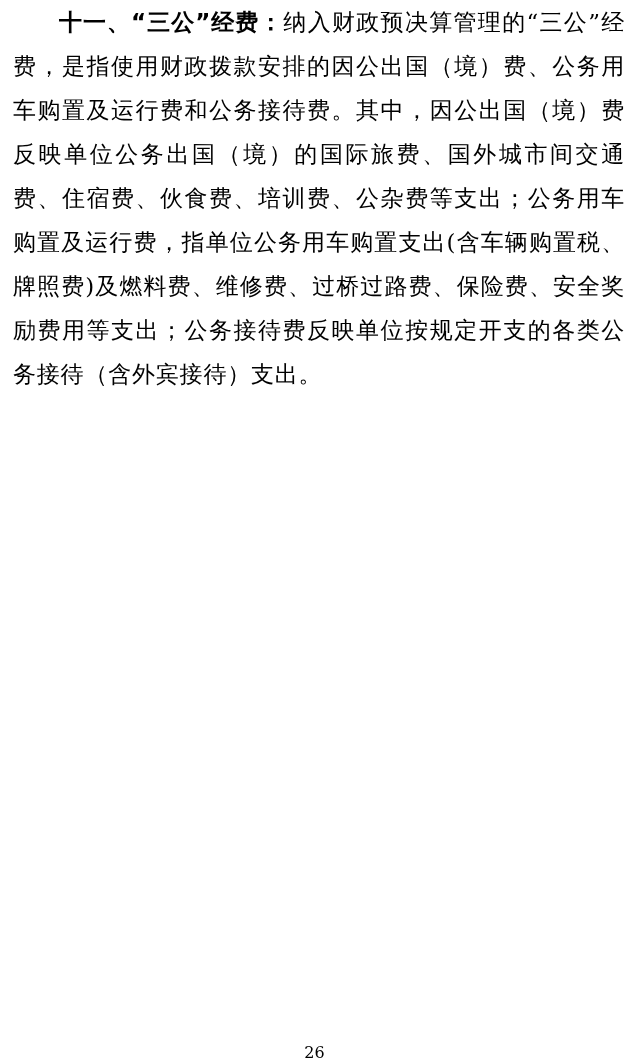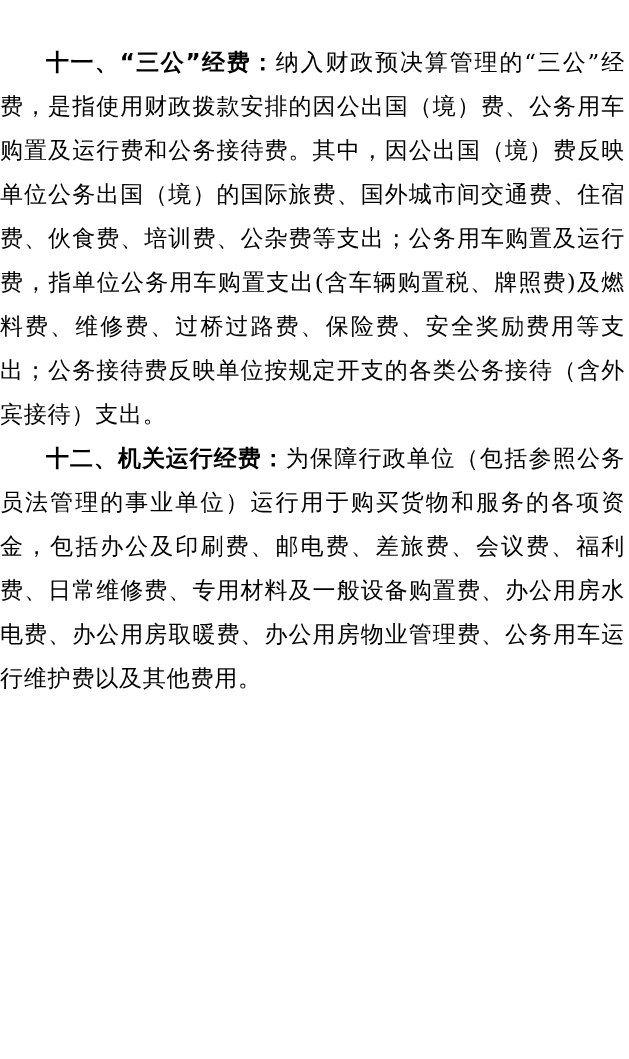--- a/index.html
+++ b/index.html
@@ -15,22 +15,21 @@
   }
   .page {
     width: 629px;
     height: 1059px;
     background: #ffffff;
     position: relative;
     box-sizing: border-box;
   }
   .content {
     box-sizing: border-box;
-    padding: 0 4px 0 0;
-    margin-top: 40px;
+    padding: 0 4px 0 13px;
   }
   p.para {
     margin: 0;
     text-indent: 2em;
     text-align: justify;
     font-family: "DejaVu Serif", "Liberation Serif", serif;
     font-size: 23px;
     line-height: 44px;
     letter-spacing: 0.8px;
     color: #000000;
@@ -52,16 +51,15 @@
     line-height: 18px;
     color: #000000;
   }
 </style>
 </head>
 <body>
 
 <div class="page">
   <div class="content">
     <p class="para"><strong class="para-heading">十一、“三公”经费：</strong><span>纳入财政预决算管理的“三公”经费，是指使用财政拨款安排的因公出国（境）费、公务用车购置及运行费和公务接待费。其中，因公出国（境）费反映单位公务出国（境）的国际旅费、国外城市间交通费、住宿费、伙食费、培训费、公杂费等支出；公务用车购置及运行费，指单位公务用车购置支出(含车辆购置税、牌照费)及燃料费、维修费、过桥过路费、保险费、安全奖励费用等支出；公务接待费反映单位按规定开支的各类公务接待（含外宾接待）支出。</span></p>
-    <p class="para"><strong class="para-heading">十二、机关运行经费：</strong><span>为保障行政单位（包括参照公务员法管理的事业单位）运行用于购买货物和服务的各项资金，包括办公及印刷费、邮电费、差旅费、会议费、福利费、日常维修费、专用材料及一般设备购置费、办公用房水电费、办公用房取暖费、办公用房物业管理费、公务用车运行维护费以及其他费用。</span></p>
   </div>
   <div class="page-number">26</div>
 </div>
 
 </body></html>

